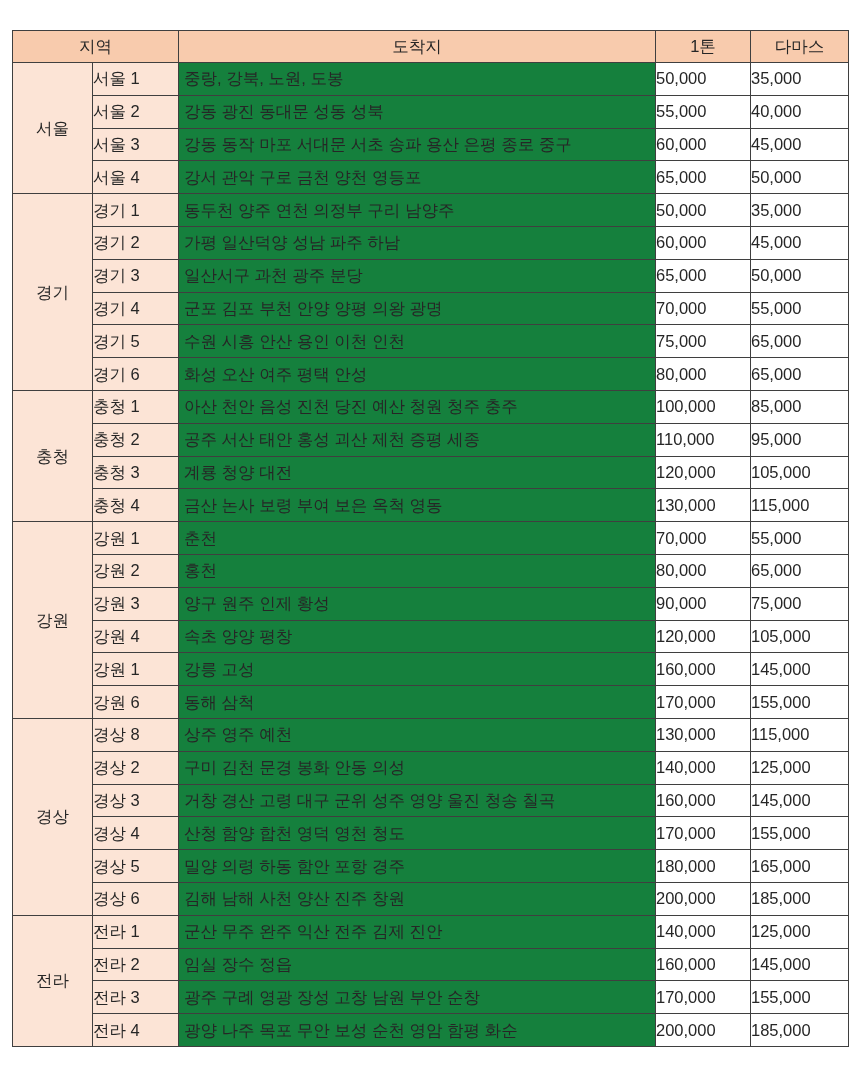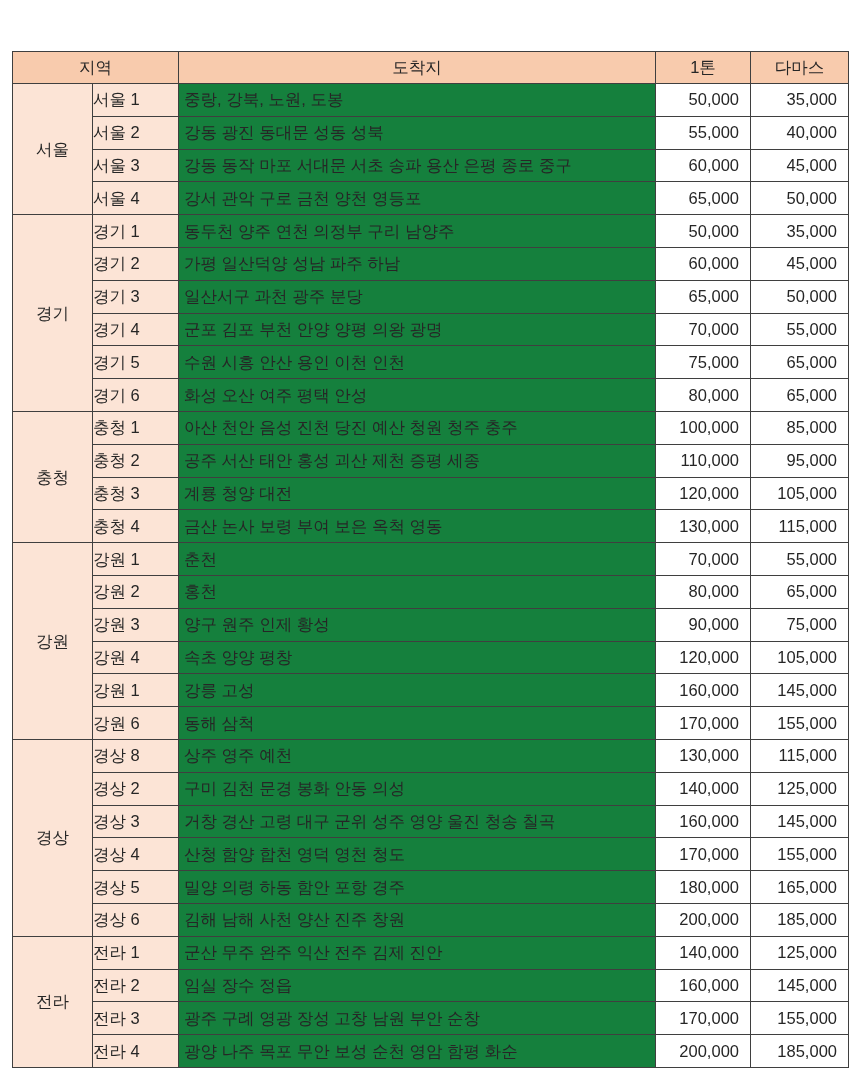--- a/index.html
+++ b/index.html
@@ -13,21 +13,20 @@
     width: 860px;
     height: 1082px;
     padding: 30px 12px 0 12px;
   }
   table.price-table {
     border-collapse: collapse;
     width: 836px;
     table-layout: fixed;
     font-size: 16.5px;
     color: var(--text, #262626);
-    margin-top: 21px;
   }
   .price-table th,
   .price-table td {
     border: 1.5px solid var(--border, #3f3f3f);
     padding: 0;
     height: 32.8px;
     line-height: 1.15;
     overflow: hidden;
     white-space: nowrap;
   }
@@ -46,21 +45,20 @@
     background: var(--region-bg, #FCE4D6);
     text-align: left;
   }
   td.dest {
     background: #15803d;
     text-align: left;
     padding-left: 5px;
   }
   td.num {
     background: #ffffff;
-    text-align: right;
     padding-right: 11px;
   }
 </style>
 </head>
 <body>
 
 <div class="page">
   <table class="price-table">
     <colgroup>
       <col style="width:80px">

